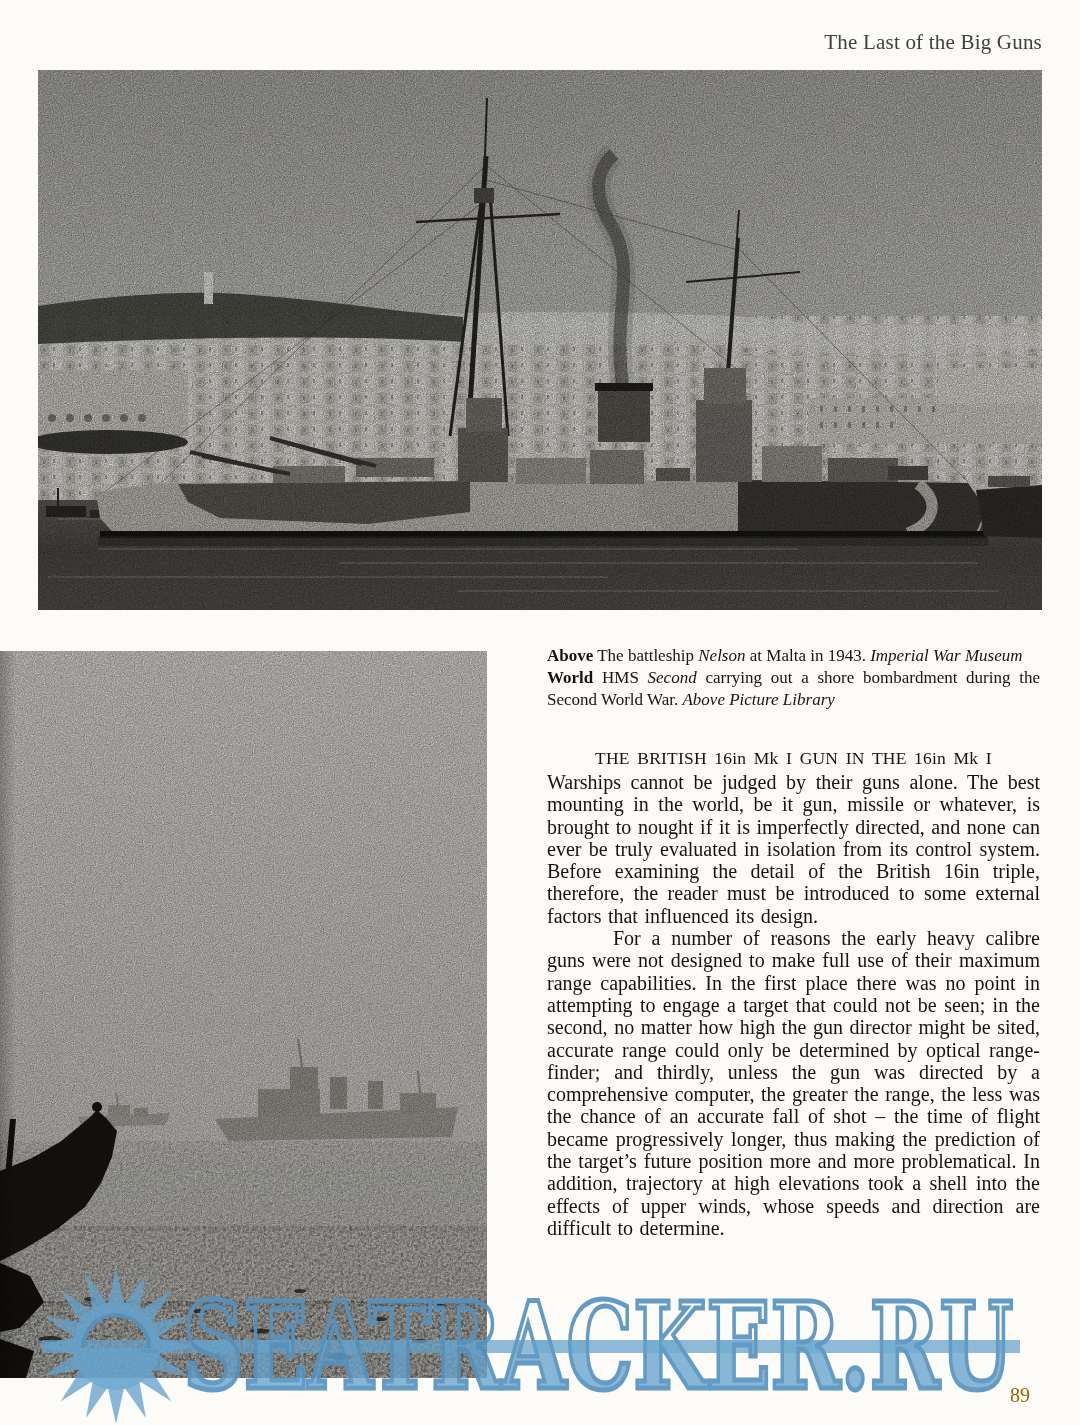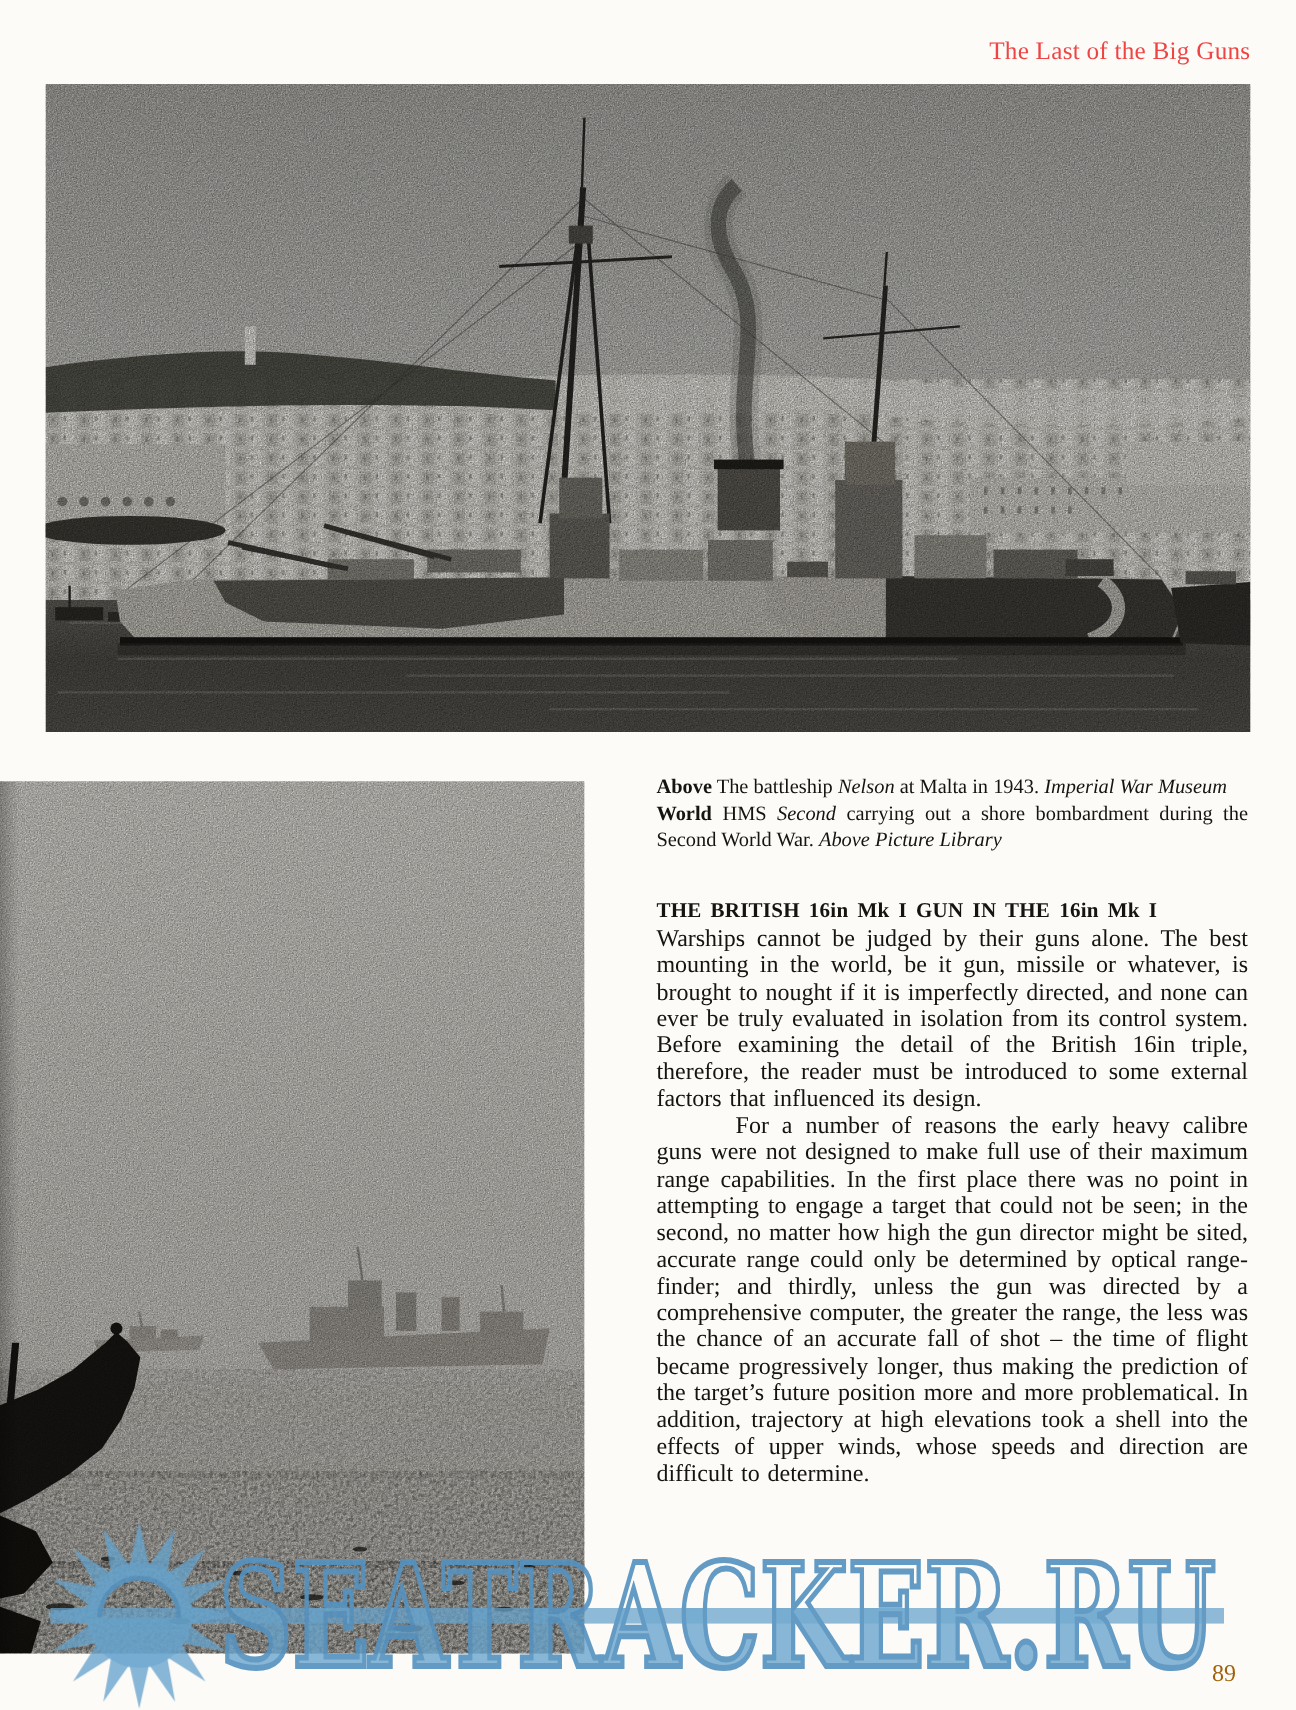--- a/index.html
+++ b/index.html
@@ -3,31 +3,31 @@
 <meta charset="utf-8">
 <style>
   html,body{margin:0;padding:0;}
   body{
     width:1080px;height:1425px;position:relative;overflow:hidden;
     background:#fcfbf8;color:#17140f;
     font-family:"Liberation Serif", serif;
   }
   .page-header{
     position:absolute;top:30px;right:38px;width:600px;
-    text-align:right;font-size:21px;letter-spacing:.2px;color:#ef4444;
+    text-align:right;font-size:21px;letter-spacing:.2px;color:#404040;
   }
   .photo{position:absolute;display:block;}
   #top-photo{left:38px;top:70px;}
   #left-photo{left:0;top:651px;}
   .right-col{position:absolute;left:547px;top:645px;width:493px;}
   .cap{margin:0;font-size:17px;line-height:22px;text-align:justify;font-family:Liberation Serif, serif;}
   .cap .b{font-weight:bold;}
   .cap .i{font-style:italic;}
   .art-heading{
-    margin:36px 0 0 0;text-align:left;font-weight:bold;
+    margin:36px 0 0 0;text-align:center;font-weight:normal;
     font-size:17.5px;line-height:22px;word-spacing:3px;letter-spacing:.2px;
   }
   .bodytext{margin-top:2px;}
   .bodytext p{
     margin:0;font-size:20px;line-height:22.3px;text-align:justify;
     word-spacing:1.5px;
   }
   .bodytext p.indent{text-indent:66px;}
   .page-number{
     position:absolute;top:1384px;right:50px;font-size:20px;color:#a16207;

